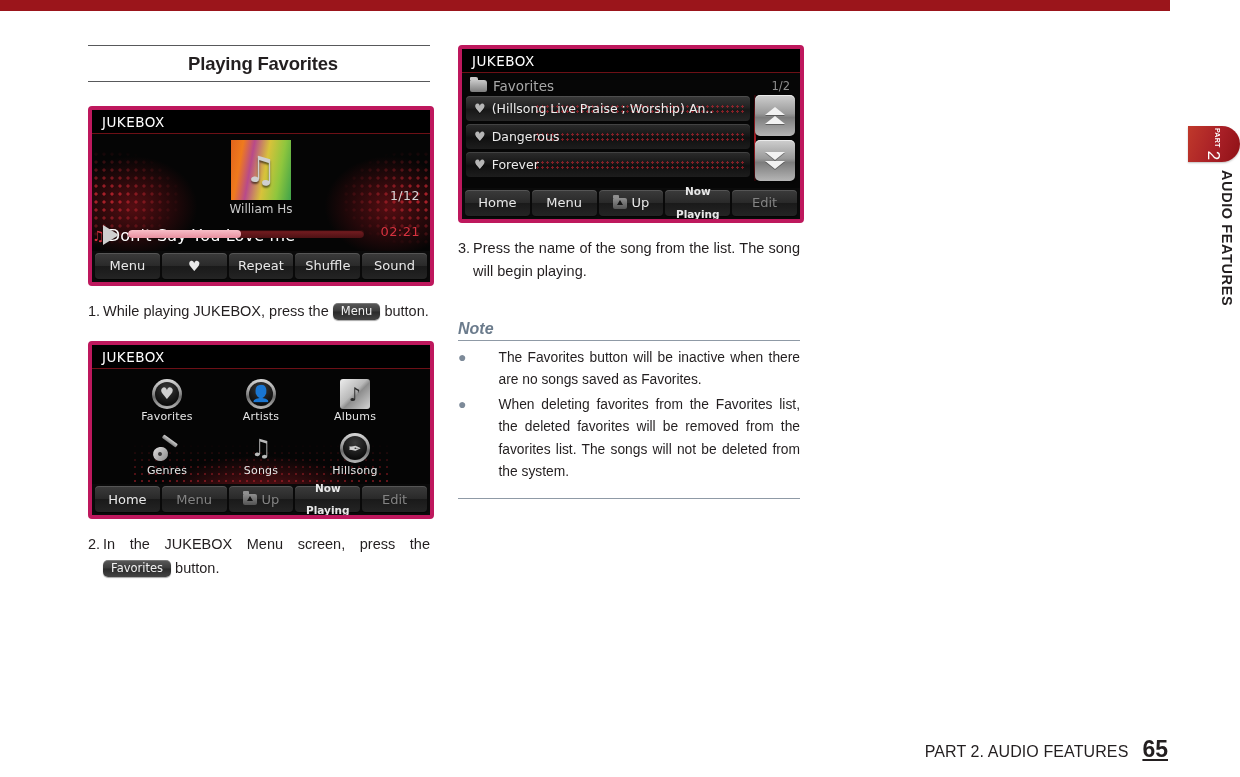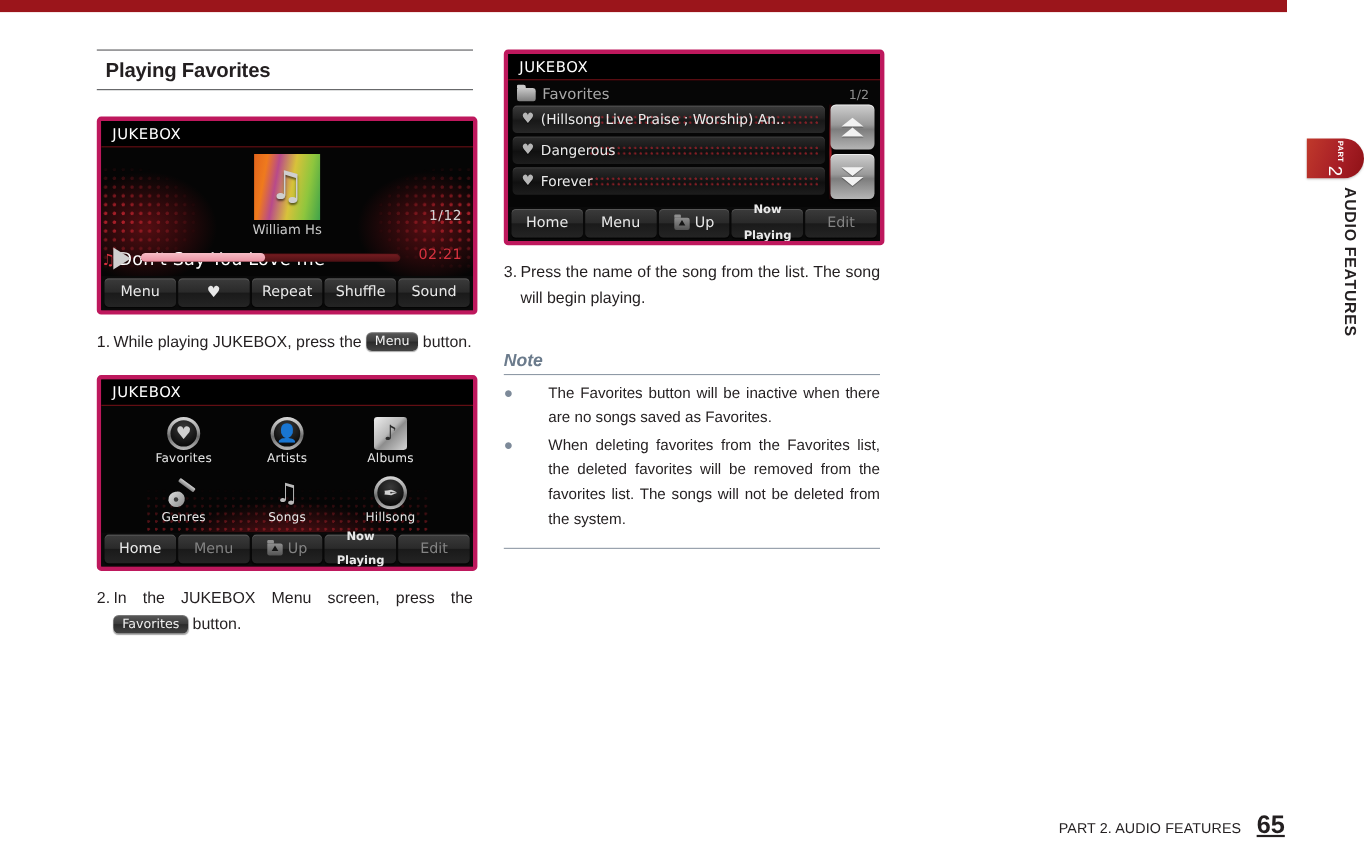--- a/index.html
+++ b/index.html
@@ -74,20 +74,21 @@
 
   
   .sec-heading {
     border-top: 1.6px solid #58595b;
     border-bottom: 1.6px solid #58595b;
     padding: 7px 0 6px 8px;
     font-size: 18.5px;
     font-weight: bold;
     color: #231f20;
     letter-spacing: -0.2px;
+    text-align: center;
   }
 
   
   .device {
     position: relative;
     background: #000;
     border: 4px solid #be185d;
     border-radius: 4px;
     overflow: hidden;
     font-family: "DejaVu Sans", sans-serif;
@@ -533,21 +534,21 @@
 
   
   .footer {
     position: absolute;
     right: 72px; bottom: 14px;
     display: flex;
     align-items: baseline;
     gap: 14px;
     color: #231f20;
   }
-  .footer .fttl { font-size: 13px; letter-spacing: .1px; }
+  .footer .fttl { font-size: 16px; letter-spacing: .1px; }
   .footer .fpg  { font-size: 23px; font-weight: bold; text-decoration: underline; }
 </style>
 </head>
 <body>
 
 <div class="page">
 
   <div class="top-bar"></div>
 
   <div class="part-tab">

